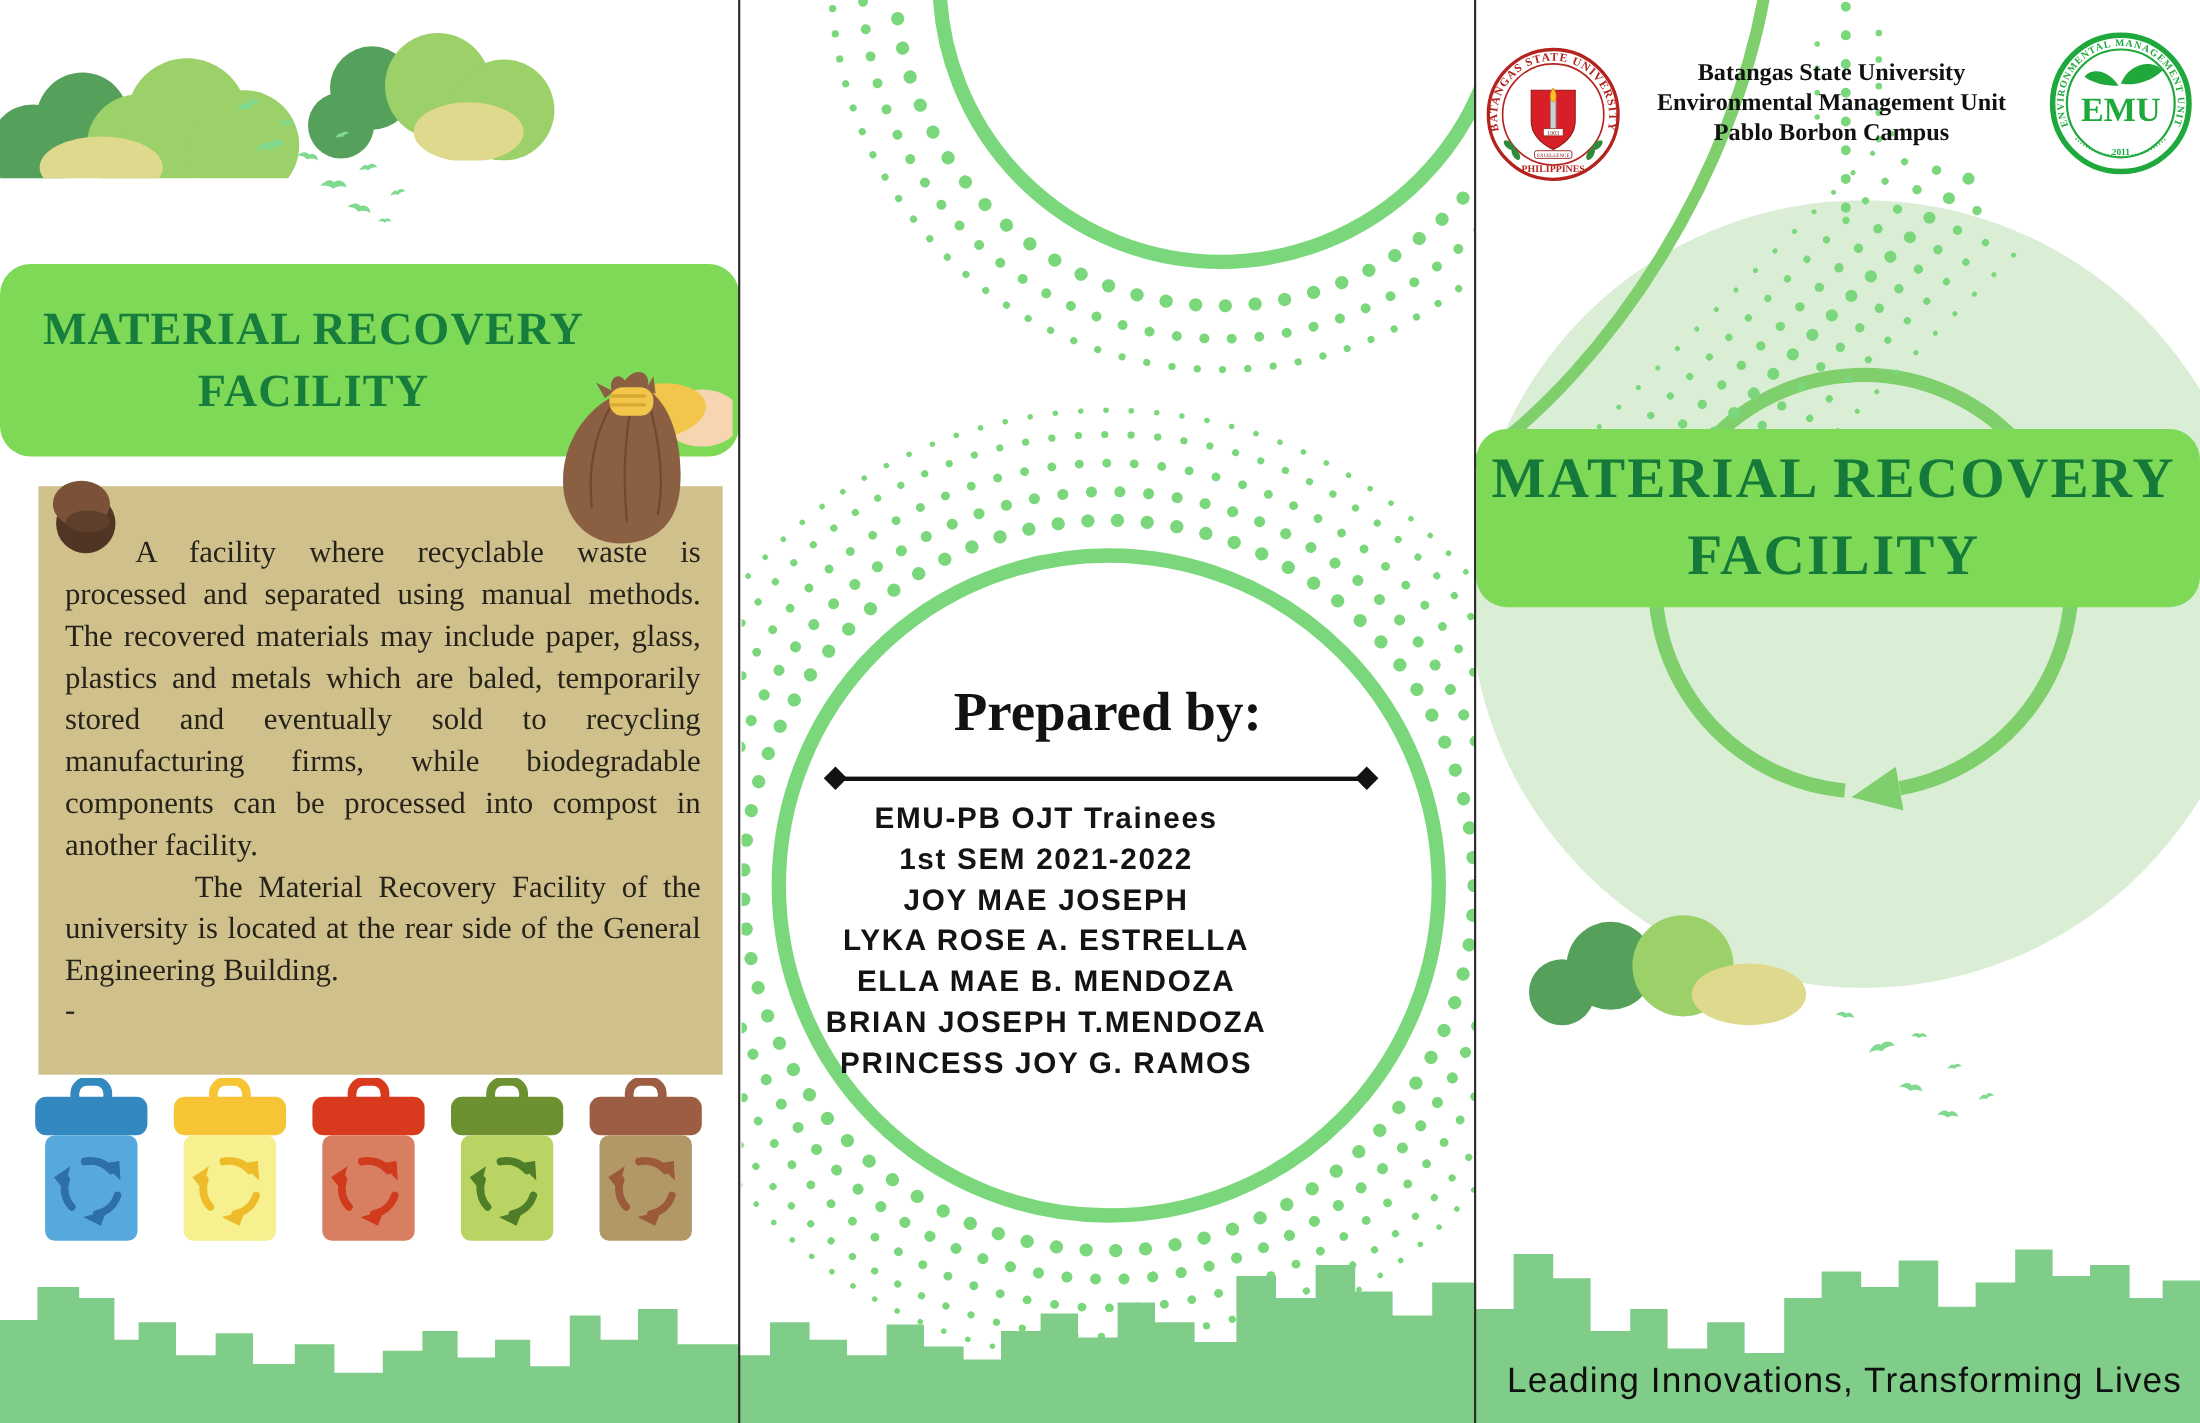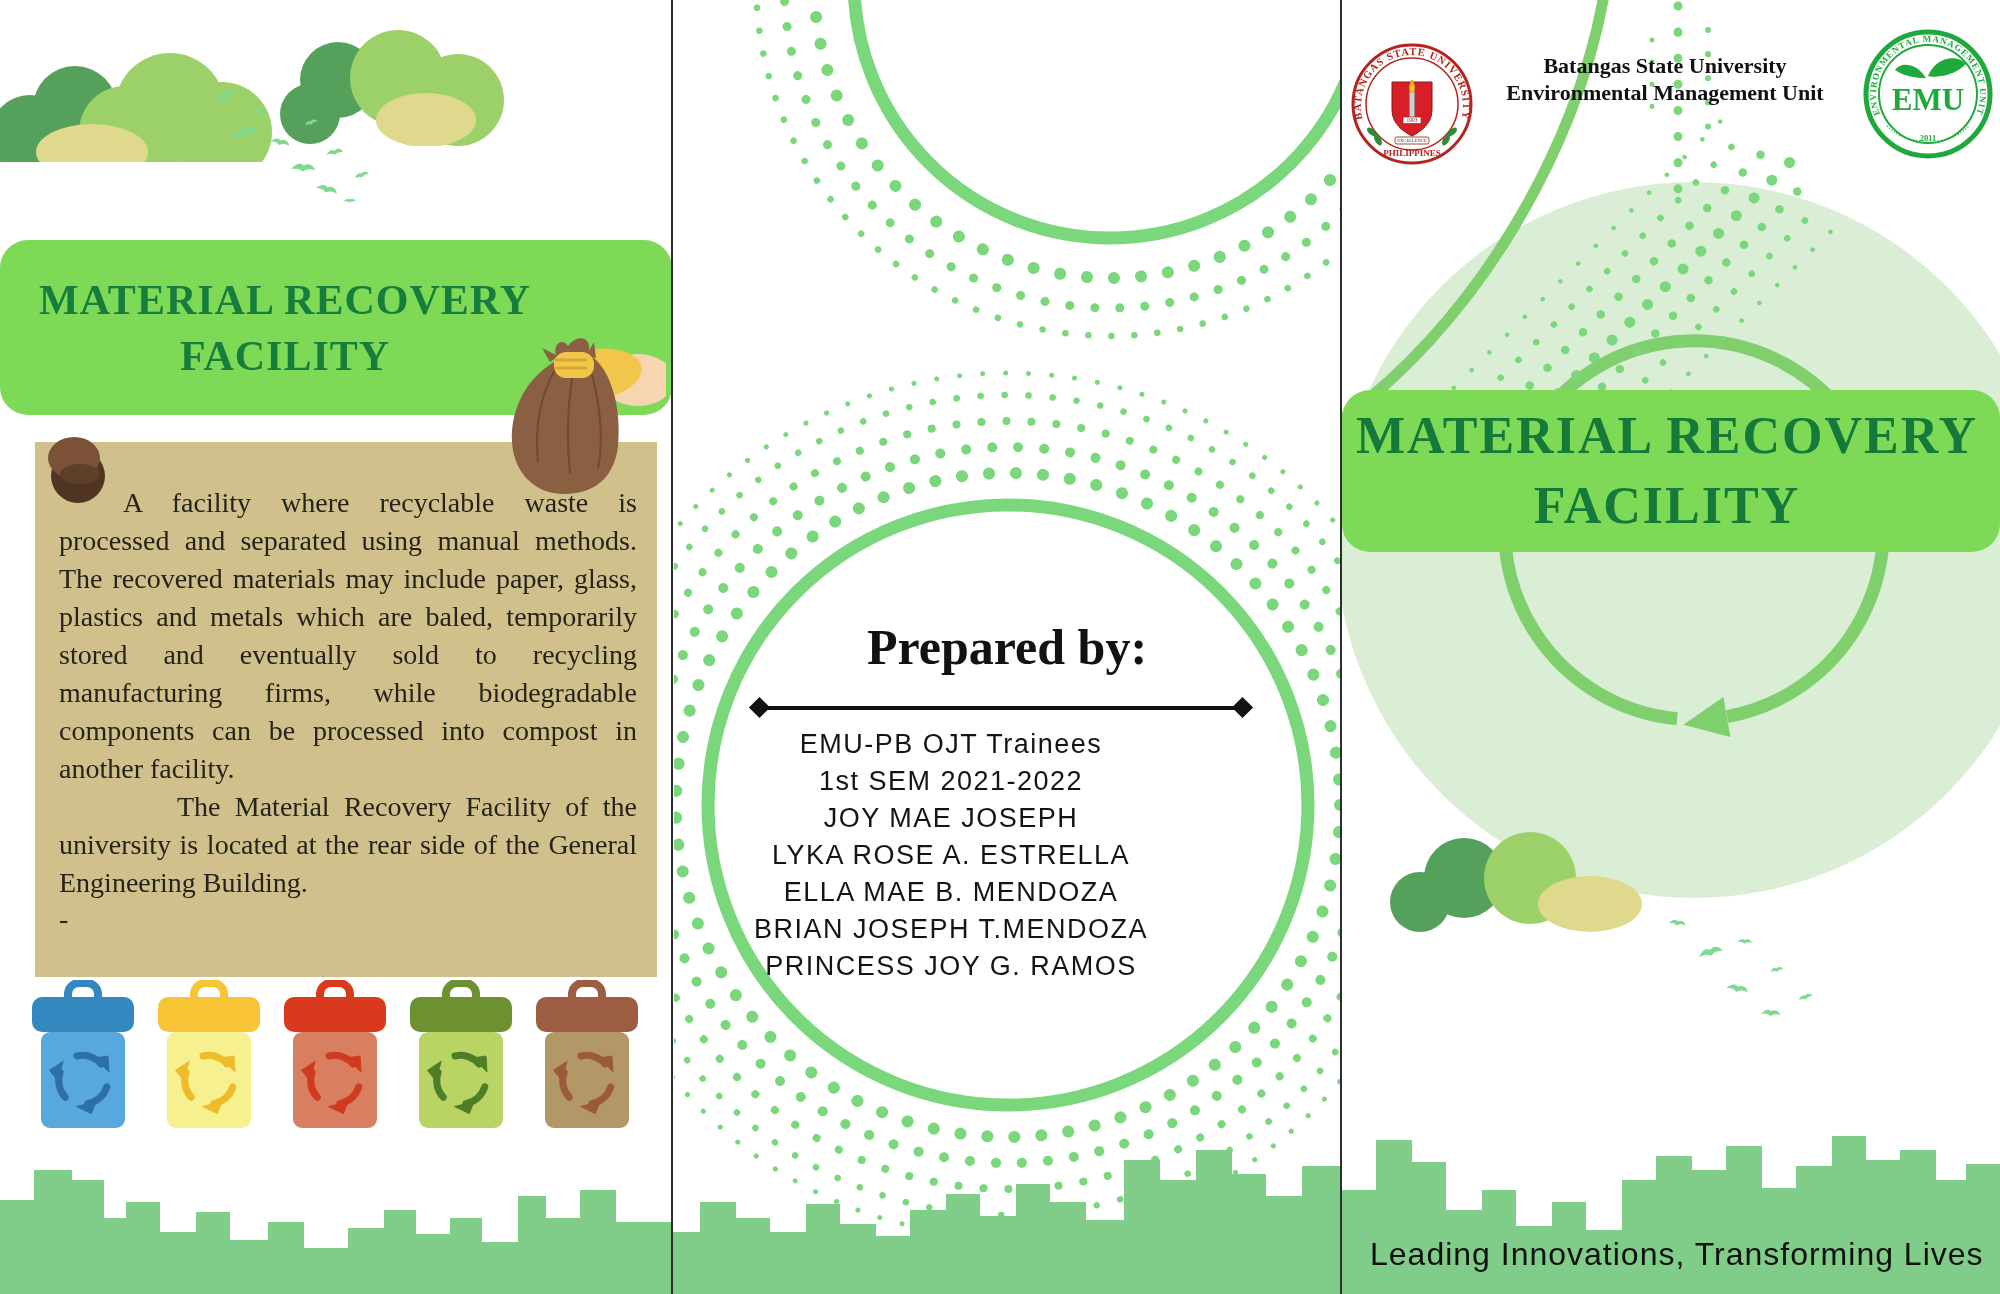--- a/index.html
+++ b/index.html
@@ -23,21 +23,21 @@
   .p2{text-indent:118px;}
   .dashline{font-size:28px;line-height:34px;}
   .bins{position:absolute;left:0;top:980px;width:672px;height:155px;z-index:3;}
   
   .prepared-heading{position:absolute;left:0;top:618px;width:666px;text-align:center;
      font-weight:bold;font-size:50px;color:#121212;z-index:3;}
   .rule-row{position:absolute;left:78px;top:700px;width:498px;display:flex;align-items:center;z-index:3;}
   .rule-row .diamond{width:15px;height:15px;background:#121212;transform:rotate(45deg);flex:0 0 auto;}
   .rule-row .line{flex:1;height:4px;background:#121212;}
   .names{position:absolute;left:0;top:726px;width:554px;text-align:center;z-index:3;
-     font-family:"Liberation Sans",sans-serif;font-size:27px;line-height:37px;color:#141414;letter-spacing:1.5px;}
+     font-family:"Liberation Sans",sans-serif;font-size:27px;line-height:37px;color:#141414;letter-spacing:1.5px;font-weight:bold;}
   
   #banner-right{left:0;top:390px;width:658px;height:162px;z-index:4;}
   #banner-right .t{width:650px;text-align:center;font-weight:bold;color:#157a39;
      font-size:52px;letter-spacing:2px;line-height:70px;}
   .org-block{position:absolute;left:128px;top:52px;width:390px;text-align:center;z-index:6;
      font-weight:bold;font-size:22px;line-height:27px;color:#111;}
   .tagline{position:absolute;left:28px;top:1236px;width:620px;z-index:7;
      font-family:"Liberation Sans",sans-serif;font-size:32px;letter-spacing:1px;color:#101010;}
   .logo{position:absolute;z-index:6;}
   .skyline{position:absolute;left:0;top:1100px;width:2000px;height:194px;z-index:5;}
@@ -278,20 +278,21 @@
       <ellipse cx="-40" cy="28" rx="6" ry="3" fill="#2e8b3a" transform="rotate(40 -40 28)"></ellipse>
       <ellipse cx="-34" cy="36" rx="6" ry="3" fill="#2e8b3a" transform="rotate(60 -34 36)"></ellipse>
       <ellipse cx="40" cy="28" rx="6" ry="3" fill="#2e8b3a" transform="rotate(-40 40 28)"></ellipse>
       <ellipse cx="34" cy="36" rx="6" ry="3" fill="#2e8b3a" transform="rotate(-60 34 36)"></ellipse>
       <text y="52" font-size="9" font-weight="bold" text-anchor="middle" fill="#b5231f">PHILIPPINES</text>
     </svg>
 
     <div class="org-block">
       <div>Batangas State University</div>
       <div>Environmental Management Unit</div>
+      <div>Pablo Borbon Campus</div>
     </div>
 
     <svg class="logo" style="left:520px;top:28px" width="132" height="132" viewBox="-66 -66 132 132">
       <circle r="62" fill="#ffffff" stroke="#1fa83c" stroke-width="5"></circle>
       <circle r="49" fill="none" stroke="#1fa83c" stroke-width="2"></circle>
       <defs>
           <path id="emuArc" d="M-47,22 A52,52 0 1 1 47,22"></path>
         </defs>
       <text font-size="9" font-weight="bold" fill="#1fa83c" letter-spacing="1">
         <textPath href="#emuArc" startOffset="50%" text-anchor="middle">ENVIRONMENTAL  MANAGEMENT  UNIT</textPath>

